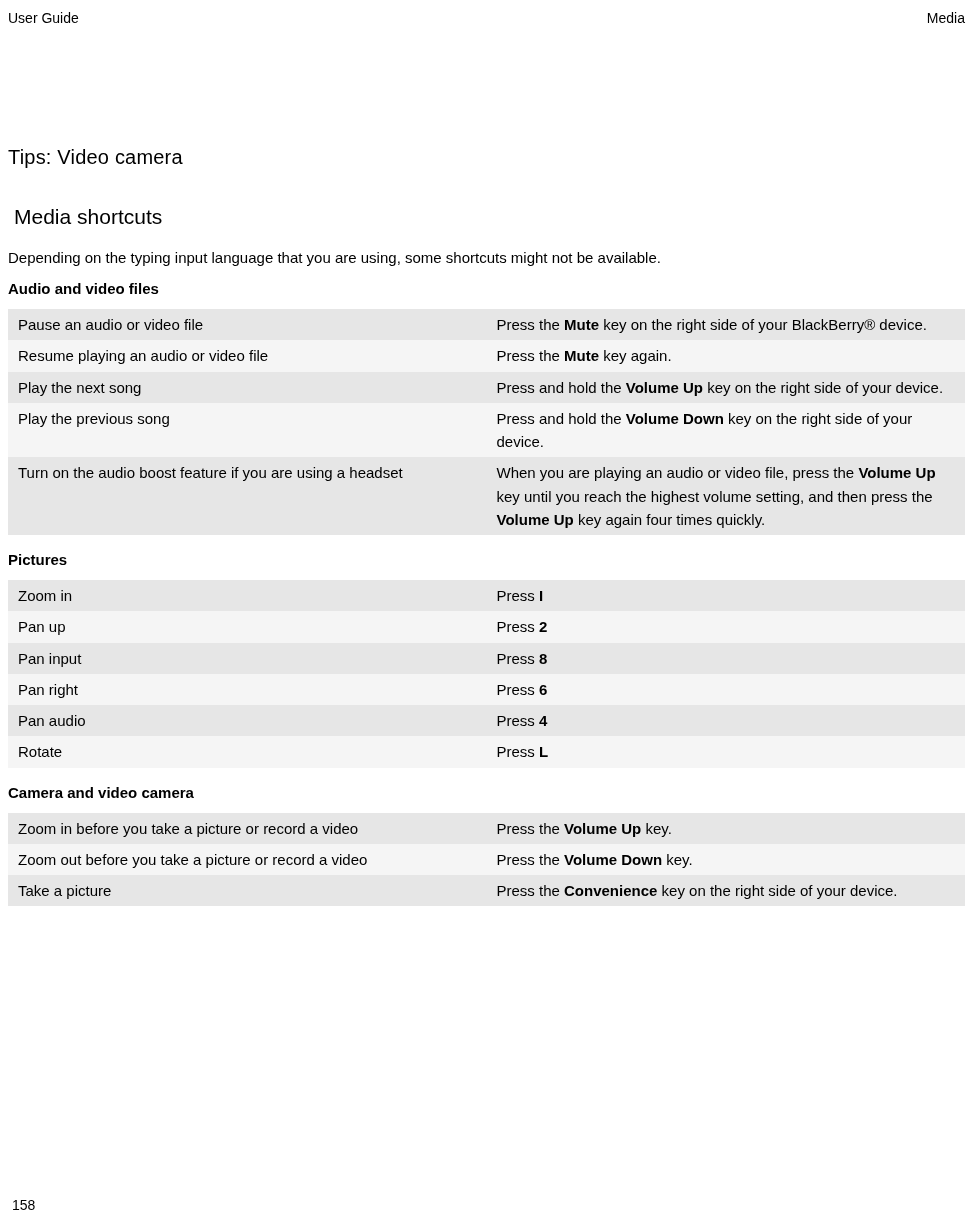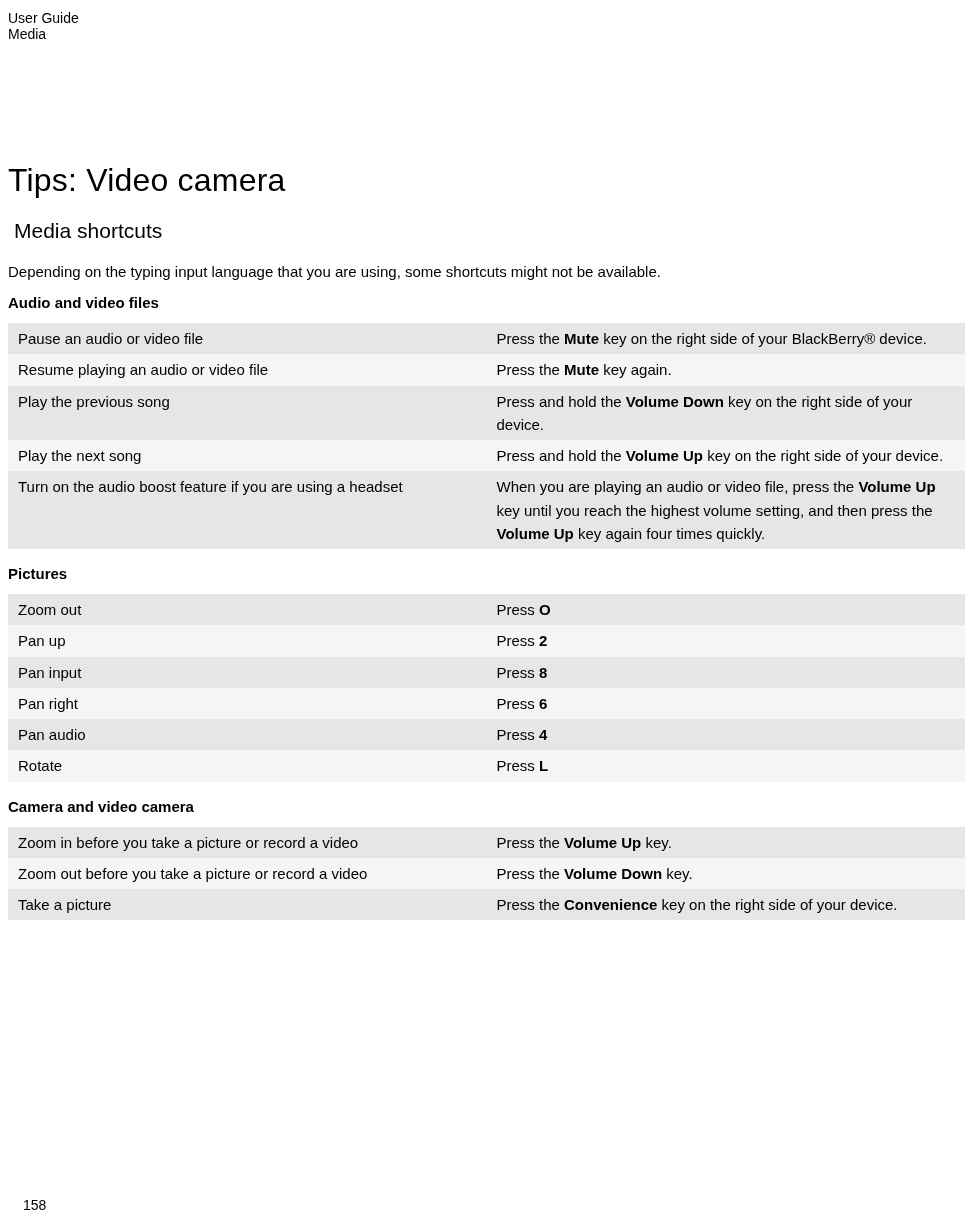--- a/index.html
+++ b/index.html
@@ -10,27 +10,26 @@
     padding: 10px 8px 18px 8px;
     position: relative;
     color: #000;
     background: #fff;
   }
   .header-row {
     display: flex;
     justify-content: space-between;
     font-size: 14px;
     margin-bottom: 120px;
-    flex-direction: column;
   }
   h1 {
     font-family: "Segoe UI Light", "Segoe UI", Arial, sans-serif;
     font-weight: 300;
-    font-size: 32px;
-    margin-bottom: 20px;
+    font-size: 20px;
+    margin-bottom: 36px;
     letter-spacing: 0.2px;
   }
   h2 {
     font-family: "Segoe UI Light", "Segoe UI", Arial, sans-serif;
     font-weight: 400;
     font-size: 21px;
     margin-bottom: 20px;
     padding-left: 6px;
   }
   p.intro {
@@ -53,21 +52,21 @@
   td {
     vertical-align: top;
     padding: 4px 10px 4px 10px;
     line-height: 1.55;
   }
   td:first-child { width: 50%; }
   td:last-child { width: 50%; }
   .page-number {
     position: absolute;
     bottom: 14px;
-    left: 23px;
+    left: 12px;
     font-size: 14px;
   }
 </style>
 </head>
 <body>
 
 <div class="header-row">
   <span>User Guide</span>
   <span>Media</span>
 </div>
@@ -83,40 +82,40 @@
   <tbody>
       <tr>
         <td>Pause an audio or video file</td>
         <td>Press the <strong>Mute</strong> key on the right side of your BlackBerry® device.</td>
       </tr>
       <tr>
         <td>Resume playing an audio or video file</td>
         <td>Press the <strong>Mute</strong> key again.</td>
       </tr>
       <tr>
+        <td>Play the next song</td>
+        <td>Press and hold the <strong>Volume Up</strong> key on the right side of your device.</td>
+      </tr>
+      <tr>
         <td>Play the previous song</td>
         <td>Press and hold the <strong>Volume Down</strong> key on the right side of your device.</td>
-      </tr>
-      <tr>
-        <td>Play the next song</td>
-        <td>Press and hold the <strong>Volume Up</strong> key on the right side of your device.</td>
       </tr>
       <tr>
         <td>Turn on the audio boost feature if you are using a headset</td>
         <td>When you are playing an audio or video file, press the <strong>Volume Up</strong> key until you reach the highest volume setting, and then press the <strong>Volume Up</strong> key again four times quickly.</td>
       </tr>
     </tbody>
 </table>
 
 <div class="subhead">Pictures</div>
 <table>
   <tbody>
       <tr>
-        <td>Zoom out</td>
-        <td>Press <strong>O</strong></td>
+        <td>Zoom in</td>
+        <td>Press <strong>I</strong></td>
       </tr>
       <tr>
         <td>Pan up</td>
         <td>Press <strong>2</strong></td>
       </tr>
       <tr>
         <td>Pan input</td>
         <td>Press <strong>8</strong></td>
       </tr>
       <tr>

